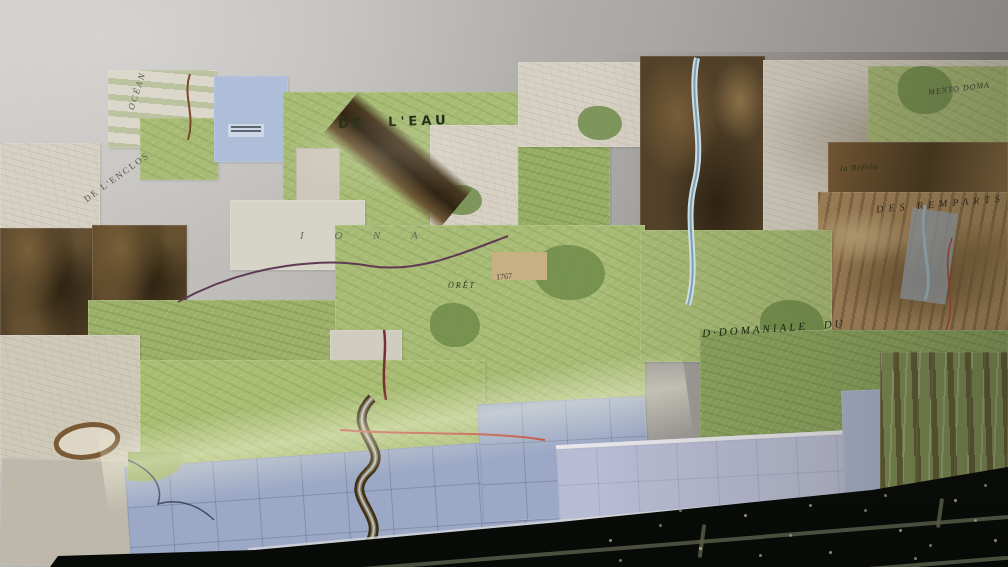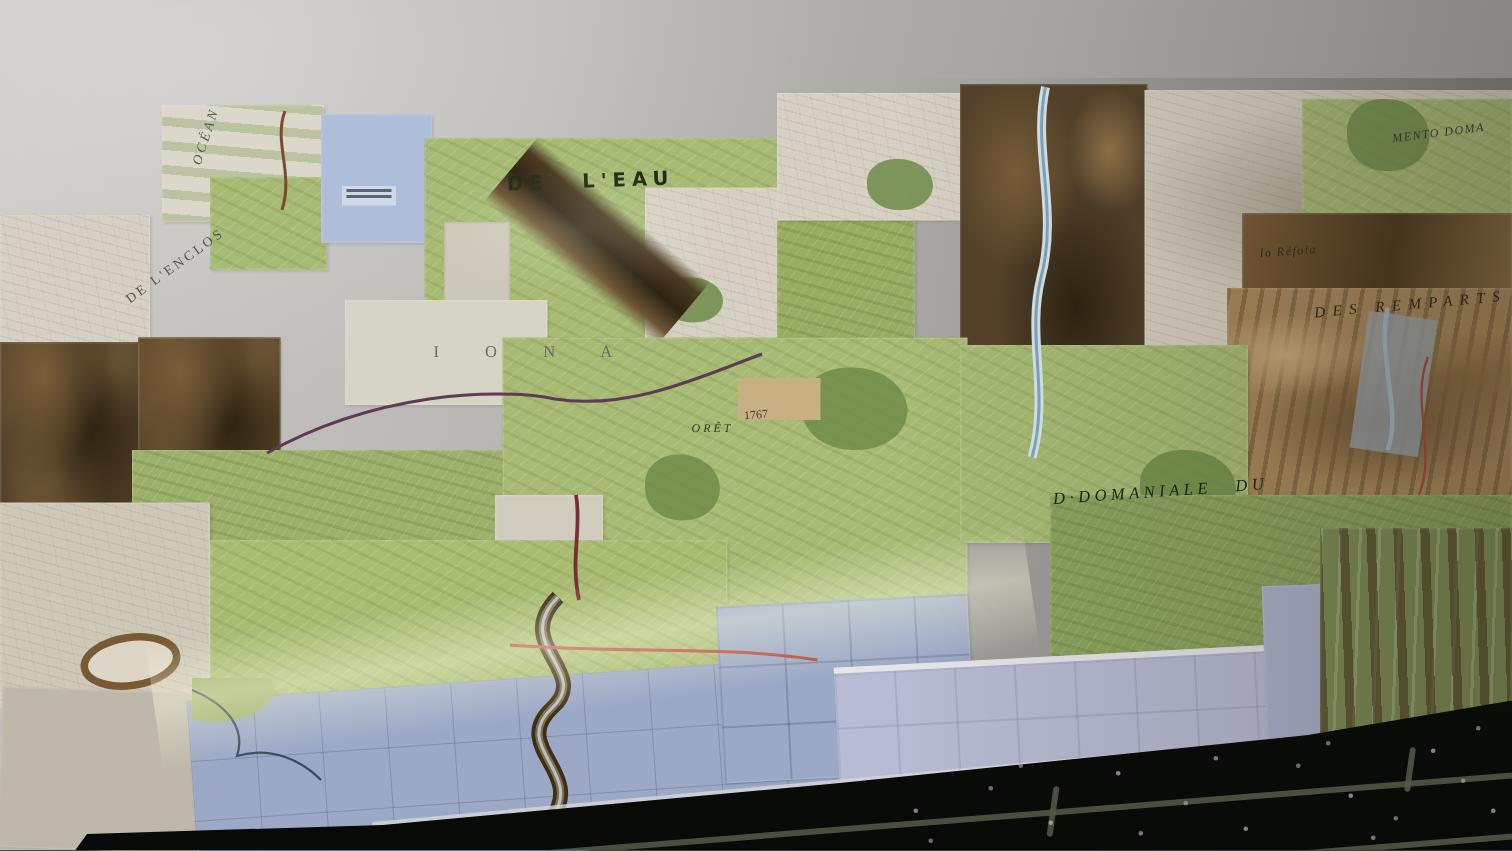--- a/index.html
+++ b/index.html
@@ -94,22 +94,22 @@
   #linework{position:absolute;left:0;top:0;z-index:4;}
 
   
   .lbl{position:absolute;z-index:5;color:#23301a;white-space:nowrap;}
   .l-deleau{left:338px;top:114px;font-size:13px;font-weight:bold;letter-spacing:4px;word-spacing:14px;
             transform:rotate(-2deg);color:#1d2a14;font-family:"DejaVu Sans",sans-serif;}
   .l-ocean{left:126px;top:108px;font-size:9px;letter-spacing:2px;transform:rotate(-72deg);transform-origin:0 0;
             color:#4e5e44;font-style:italic;}
   .l-enclos{left:82px;top:196px;font-size:9px;letter-spacing:2px;transform:rotate(-36deg);transform-origin:0 0;
             color:#57544a;}
-  .l-iona{left:289px;top:229px;font-size:11px;letter-spacing:14px;color:#6b6b61;}
-  .l-foret{left:448px;top:281px;font-size:8px;letter-spacing:2px;font-style:italic;color:#313a28;margin-left:13px;}
+  .l-iona{left:300px;top:229px;font-size:11px;letter-spacing:14px;font-style:italic;color:#6b6b61;}
+  .l-foret{left:448px;top:281px;font-size:8px;letter-spacing:2px;font-style:italic;color:#313a28;}
   .l-1767{left:496px;top:272px;font-size:8px;color:#3c3c34;transform:rotate(-4deg);}
   .l-dom{left:702px;top:322px;font-size:11px;font-style:italic;letter-spacing:3px;word-spacing:10px;
             transform:rotate(-4deg);color:#16220f;}
   .l-mento{left:928px;top:84px;font-size:8px;font-style:italic;letter-spacing:1px;transform:rotate(-7deg);
             color:#3a3a31;}
   .l-remparts{left:876px;top:198px;font-size:10px;font-style:italic;letter-spacing:5px;transform:rotate(-5deg);
             color:#2c261a;}
   .l-refola{left:840px;top:163px;font-size:8px;font-style:italic;letter-spacing:1px;transform:rotate(-4deg);
             color:#243018;}
 

